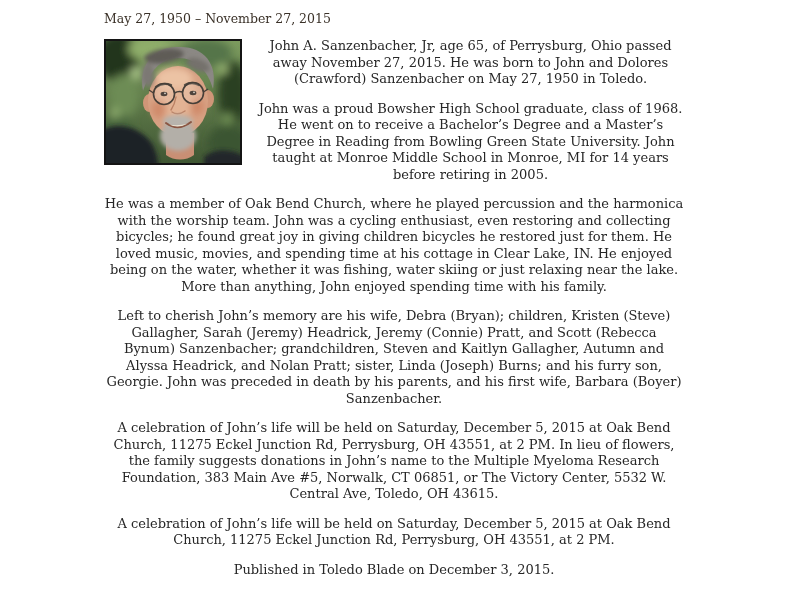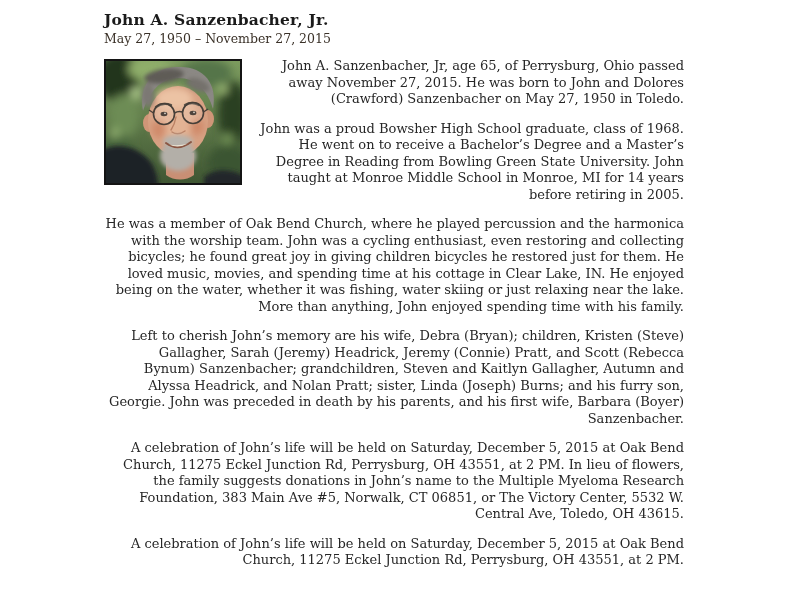--- a/index.html
+++ b/index.html
@@ -36,40 +36,39 @@
     color: #3a3128;
   }
   .body-text {
     margin-top: 11px;
   }
   .body-text p {
     margin: 0 0 13px 0;
     font-size: 13px;
     line-height: 16.5px;
     color: #262626;
-    text-align: right;
+    text-align: center;
   }
   .photo-frame {
     float: left;
     width: 134px;
     height: 122px;
     border: 2px solid #141414;
     margin: 1px 15px 6px 0;
     overflow: hidden;
     background: #55744a;
   }
   .photo-frame svg { display: block; }
 </style>
 </head>
 <body>
 
 <div class="page">
   <div class="content">
 
-    <div class="doc-title">John A. Sanzenbacher, Jr.</div>
     <div class="doc-dates">May 27, 1950 – November 27, 2015</div>
 
     <div class="body-text">
 
       <div class="photo-frame">
         <svg width="134" height="122" viewBox="0 0 134 122" xmlns="http://www.w3.org/2000/svg">
           <defs>
             <linearGradient id="gbg" x1="0" y1="0" x2="0" y2="1">
               <stop offset="0" stop-color="#7d9c5f"></stop>
               <stop offset="1" stop-color="#3f5633"></stop>
@@ -150,16 +149,17 @@
           <path d="M63,83.5 Q72,88 82,82.5 Q72,85.5 63,83.5 Z" fill="#e9e2d2"></path>
         </svg>
       </div>
 
       <p>John A. Sanzenbacher, Jr, age 65, of Perrysburg, Ohio passed away November 27, 2015. He was born to John and Dolores (Crawford) Sanzenbacher on May 27, 1950 in Toledo.</p>
       <p>John was a proud Bowsher High School graduate, class of 1968. He went on to receive a Bachelor’s Degree and a Master’s Degree in Reading from Bowling Green State University. John taught at Monroe Middle School in Monroe, MI for 14 years before retiring in 2005.</p>
       <p>He was a member of Oak Bend Church, where he played percussion and the harmonica with the worship team. John was a cycling enthusiast, even restoring and collecting bicycles; he found great joy in giving children bicycles he restored just for them. He loved music, movies, and spending time at his cottage in Clear Lake, IN. He enjoyed being on the water, whether it was fishing, water skiing or just relaxing near the lake. More than anything, John enjoyed spending time with his family.</p>
       <p>Left to cherish John’s memory are his wife, Debra (Bryan); children, Kristen (Steve) Gallagher, Sarah (Jeremy) Headrick, Jeremy (Connie) Pratt, and Scott (Rebecca Bynum) Sanzenbacher; grandchildren, Steven and Kaitlyn Gallagher, Autumn and Alyssa Headrick, and Nolan Pratt; sister, Linda (Joseph) Burns; and his furry son, Georgie. John was preceded in death by his parents, and his first wife, Barbara (Boyer) Sanzenbacher.</p>
       <p>A celebration of John’s life will be held on Saturday, December 5, 2015 at Oak Bend Church, 11275 Eckel Junction Rd, Perrysburg, OH 43551, at 2 PM. In lieu of flowers, the family suggests donations in John’s name to the Multiple Myeloma Research Foundation, 383 Main Ave #5, Norwalk, CT 06851, or The Victory Center, 5532 W. Central Ave, Toledo, OH 43615.</p>
       <p>A celebration of John’s life will be held on Saturday, December 5, 2015 at Oak Bend Church, 11275 Eckel Junction Rd, Perrysburg, OH 43551, at 2 PM.</p>
+      <p>Published in Toledo Blade on December 3, 2015.</p>
 
     </div>
   </div>
 </div>
 
 </body></html>

